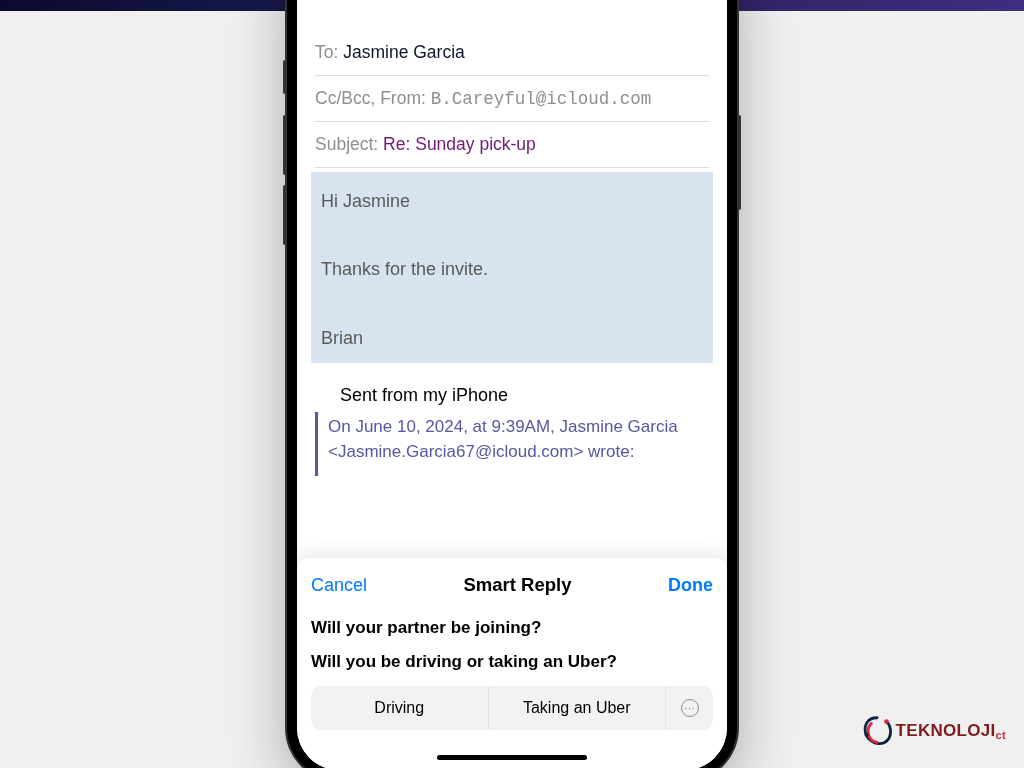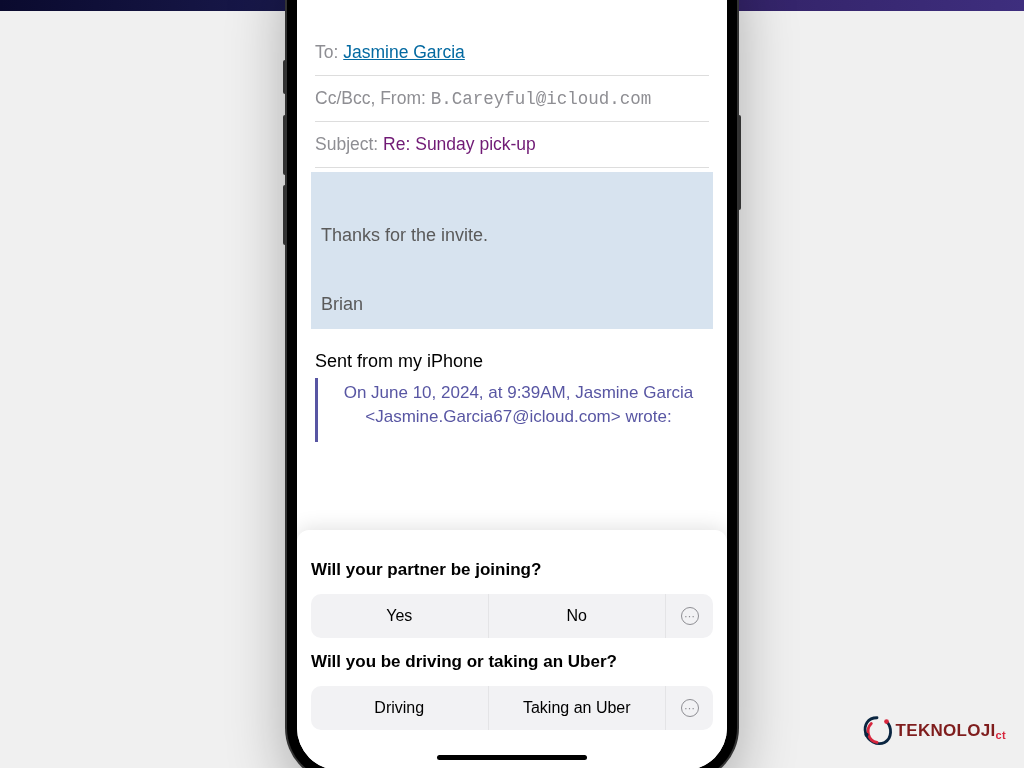--- a/index.html
+++ b/index.html
@@ -54,44 +54,44 @@
     .content {
       padding: 80px 18px 0 18px;
     }
     .email-field {
       padding: 12px 0;
       border-bottom: 1px solid #ddd;
       font-size: 17.5px;
       color: #222;
     }
     .label { color: #8e8e93; }
-    .recipient { color: #0369a1; text-decoration: underline; }
+    .recipient { color: #0f172a; }
     .from-value { color: #8e8e93; font-family: Liberation Mono, monospace; }
     .subject-value { color: #701a75; }
     .body-highlight {
       background: #d7e3ef;
       padding: 12px 10px 8px 10px;
       margin: 4px -4px 0 -4px;
       font-size: 18px;
       color: #5a5a5a;
       line-height: 1.9;
     }
     .signature-line {
       margin-top: 22px;
       font-size: 18px;
       color: #000;
+      margin-left: 25px;
     }
     .quote-line {
       font-size: 17px;
       color: #5856a3;
       line-height: 1.45;
       padding: 3px 0 12px 10px;
       border-left: 3px solid #5856a3;
       margin-top: 6px;
-      text-align: center;
     }
     .sheet {
       position: absolute;
       left: 0;
       right: 0;
       bottom: 0;
       background: #fff;
       border-top-left-radius: 12px;
       border-top-right-radius: 12px;
       box-shadow: 0 -2px 20px rgba(0,0,0,0.12);
@@ -200,40 +200,39 @@
         <div class="email-field">
           <span class="label">Cc/Bcc, From:</span>
           <span class="from-value">B.Careyful@icloud.com</span>
         </div>
         <div class="email-field">
           <span class="label">Subject:</span>
           <span class="subject-value">Re: Sunday pick-up</span>
         </div>
 
         <div class="body-highlight">
+          <div>Hi Jasmine</div>
           <br>
           <div>Thanks for the invite.</div>
           <br>
           <span style="background:#d7e3ef;text-align:right;">Brian</span>
         </div>
 
         <div class="signature-line">Sent from my iPhone</div>
         <div class="quote-line">On June 10, 2024, at 9:39AM, Jasmine Garcia &lt;Jasmine.Garcia67@icloud.com&gt; wrote:</div>
       </div>
 
       <div class="sheet">
+        <div class="sheet-header">
+          <span class="sheet-cancel">Cancel</span>
+          <span class="sheet-title">Smart Reply</span>
+          <span class="sheet-done">Done</span>
+        </div>
 
         <div class="question">Will your partner be joining?</div>
-        <div class="options-row">
-          <button class="option-btn left">Yes</button>
-          <button class="option-btn mid">No</button>
-          <button class="option-btn more">
-            <span class="dots-icon"></span>
-          </button>
-        </div>
 
         <div class="question">Will you be driving or taking an Uber?</div>
         <div class="options-row">
           <button class="option-btn left">Driving</button>
           <button class="option-btn mid">Taking an Uber</button>
           <button class="option-btn more">
             <span class="dots-icon"></span>
           </button>
         </div>
 

